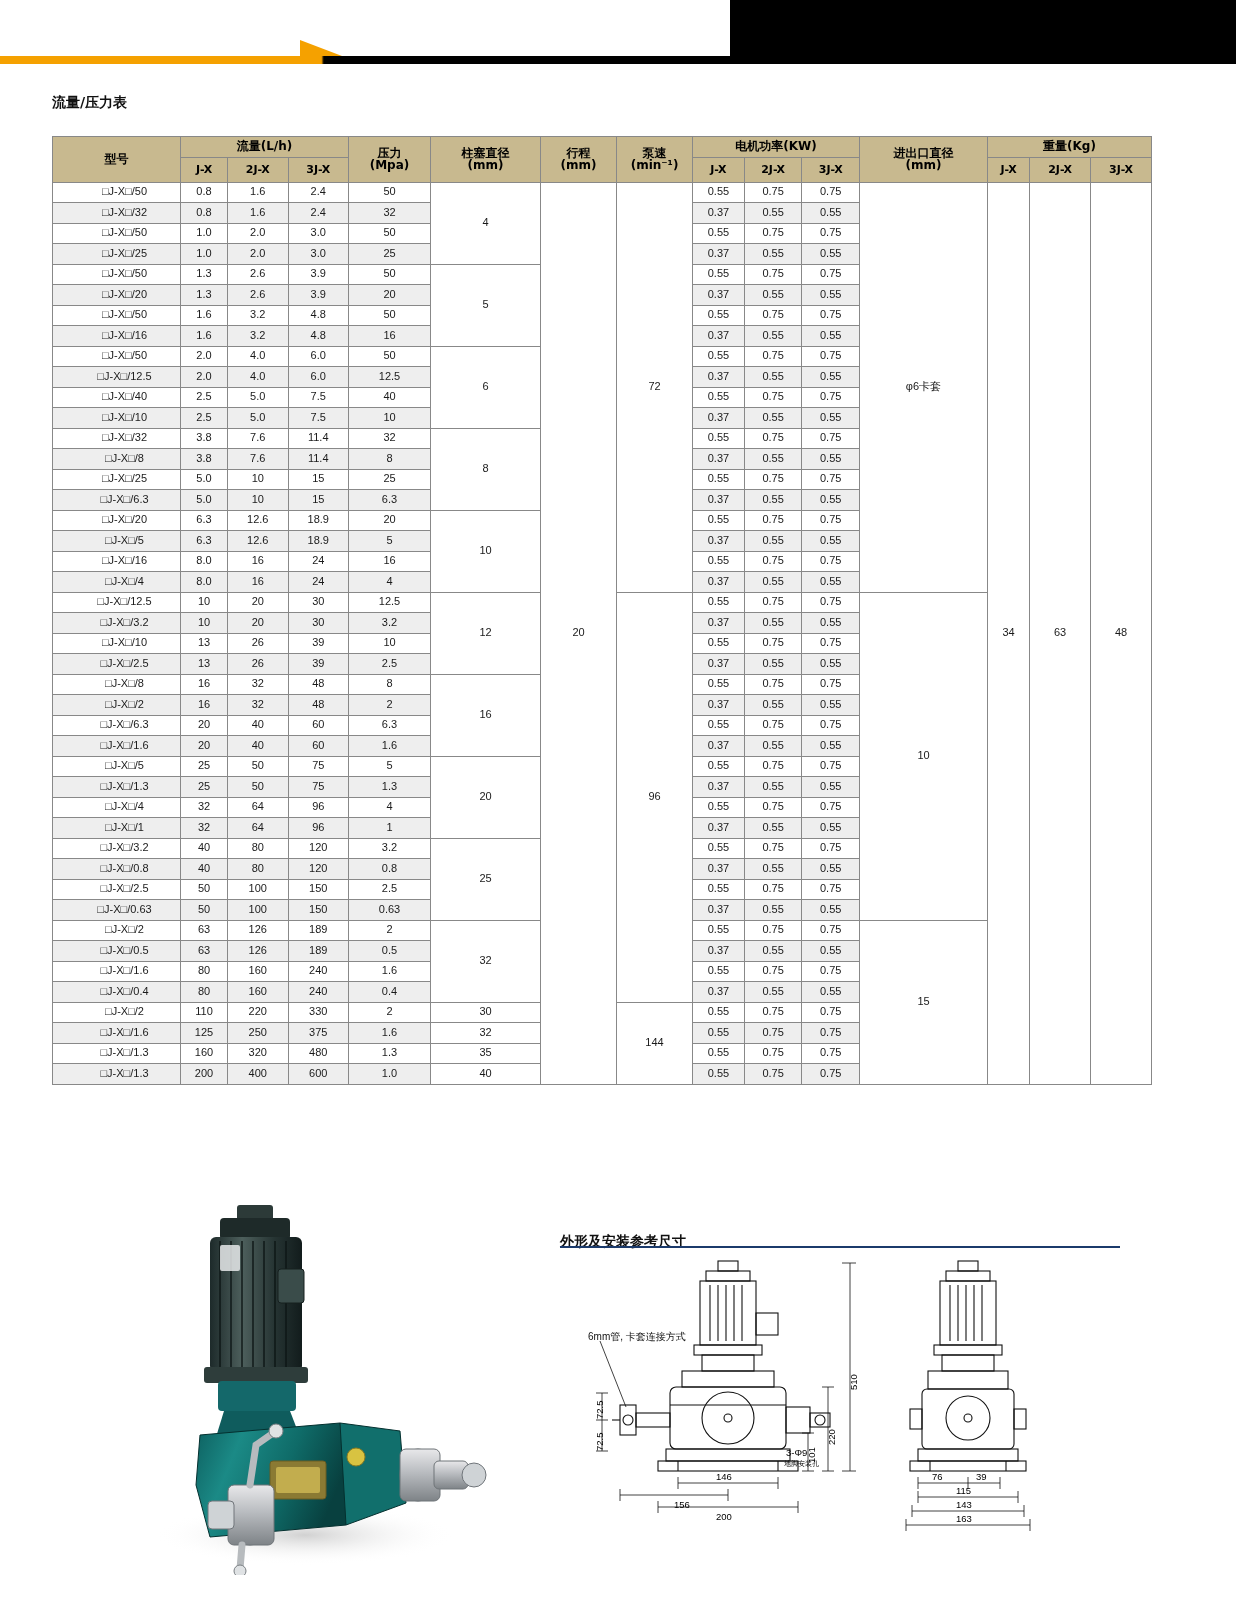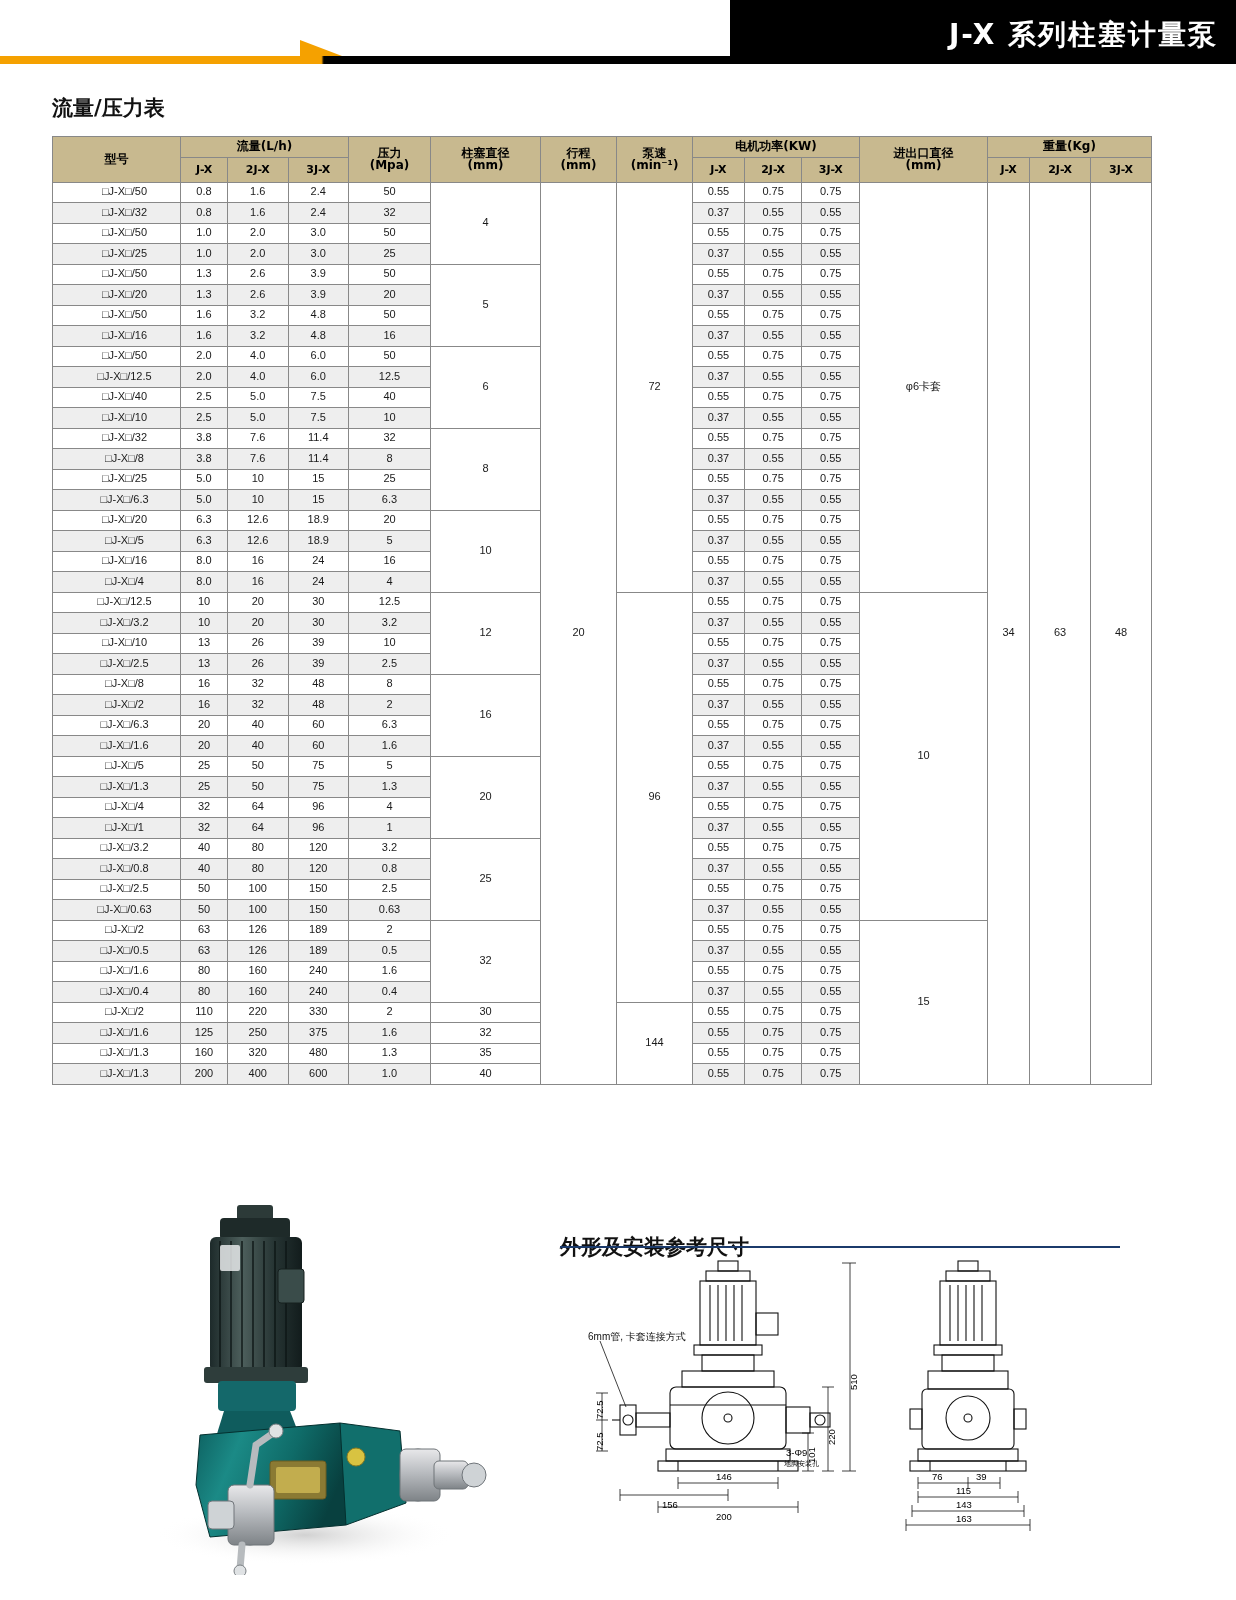--- a/index.html
+++ b/index.html
@@ -51,21 +51,21 @@
     position: absolute;
     left: 300px;
     top: 40px;
     width: 0; height: 0;
     border-left: 42px solid #f5a100;
     border-top: 16px solid transparent;
   }
 
   
   .section-title {
-    font-size: 21px;
+    font-size: 14px;
     font-weight: bold;
     color: #111;
     font-family: "DejaVu Sans", sans-serif;
   }
   #flow-pressure-title {
     position: absolute;
     left: 52px;
     top: 94px;
   }
 
@@ -162,21 +162,20 @@
   .dim-label.vert {
     transform: rotate(-90deg);
     transform-origin: left top;
   }
 </style>
 </head>
 <body>
 
 <div class="header">
   <div class="header-black"></div>
-  <div class="header-title">J-X 系列柱塞计量泵</div>
   <div class="header-orange"></div>
   <div class="header-orange-tri"></div>
 </div>
 
 <div class="section-title" id="flow-pressure-title">流量/压力表</div>
 
 <div class="tbl-wrap">
   <table class="spec">
     <thead>
       <tr>
@@ -830,21 +829,21 @@
       <line x1="238" y1="246" x2="238" y2="258"></line>
 
       <line x1="40" y1="86" x2="66" y2="152"></line>
     </g>
   </svg>
   <div class="dim-label vert" style="left:288px; top:135px;">510</div>
   <div class="dim-label vert" style="left:266px; top:190px;">220</div>
   <div class="dim-label vert" style="left:246px; top:208px;">101</div>
   <div class="dim-label vert" style="left:34px; top:164px;">72.5</div>
   <div class="dim-label vert" style="left:34px; top:196px;">72.5</div>
-  <div class="dim-label" style="left:102px; top:244px;">156</div>
+  <div class="dim-label" style="left:114px; top:244px;">156</div>
   <div class="dim-label" style="left:156px; top:216px;">146</div>
   <div class="dim-label" style="left:156px; top:256px;">200</div>
   <div class="dim-label" style="left:226px; top:192px;">3-Φ9</div>
   <div class="dim-label" style="left:224px; top:204px; font-size:7px;">地脚安装孔</div>
 </div>
 
 <div class="drawing" id="drawing-side">
   <svg width="230" height="300" viewBox="0 0 230 300">
     <g fill="none" stroke="#111" stroke-width="1.1">
       <rect x="58" y="6" width="20" height="10"></rect>

